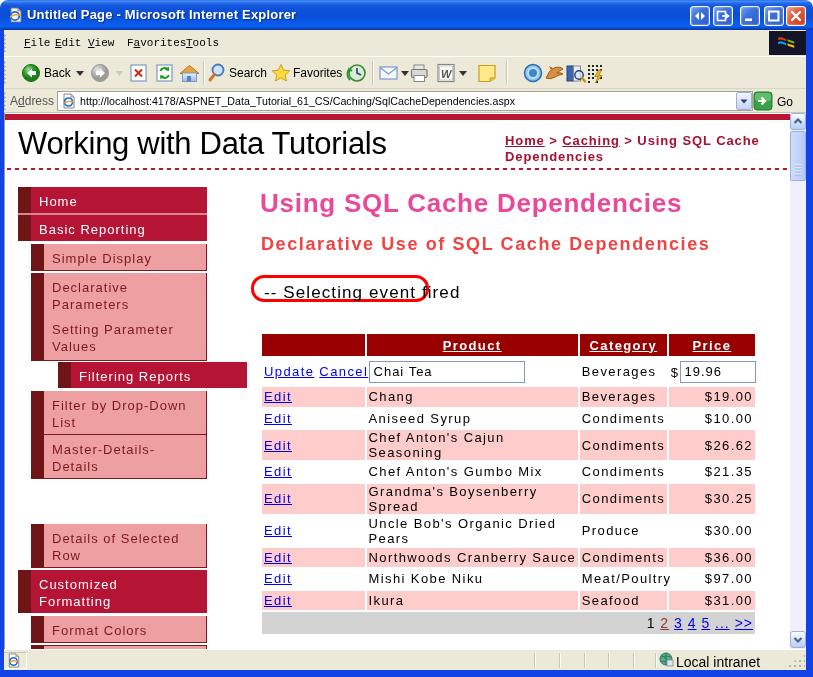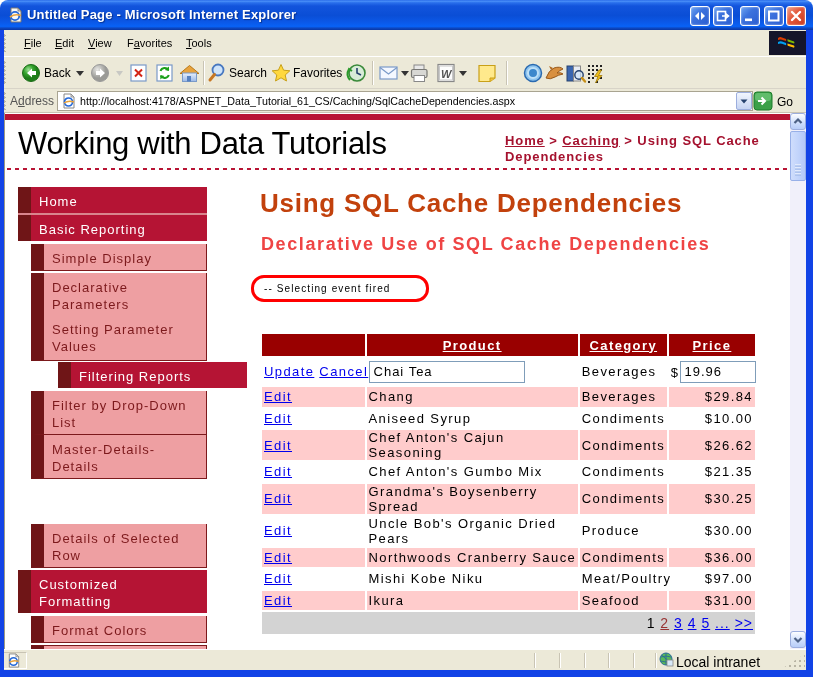--- a/index.html
+++ b/index.html
@@ -12,21 +12,21 @@
   background:linear-gradient(180deg,#2668e8 0%,#4a90f8 4%,#2a70ec 9%,#1254dc 20%,#0a4ed6 52%,#0b57e6 72%,#0862f6 88%,#0d47c0 94%,#0936a4 100%); }
 #tb-title { left:27px; top:7px; color:#fff; font-size:13px; font-weight:bold; letter-spacing:0.2px; text-shadow:1px 1px 1px rgba(0,20,80,.55); white-space:nowrap; }
 .wbtn { top:6px; width:20px; height:20px; border-radius:3px; border:1px solid #fff;
   background:linear-gradient(135deg,#6ea5f2 0%,#3d72dd 40%,#2a5cd0 100%); box-shadow:inset 0 0 2px rgba(255,255,255,.7); }
 .wbtn svg { position:absolute; left:0; top:0; }
 #btnx { background:linear-gradient(135deg,#f0a088 0%,#e2573a 45%,#c83a1e 100%); }
 
 
 .beige { background:#ece9d8; }
 #menubar { left:0; top:30px; width:813px; height:26px; }
-.menuitem { position:absolute; top:37px; font-size:11px; color:#000; }
+.menuitem { position:absolute; top:37px; font-size:11px; color:#000;font-family:Liberation Mono, monospace; }
 .menuitem u { text-decoration:underline; }
 #throbber { left:769px; top:31px; width:37px; height:24px; background:#101020; }
 #toolbar { left:0; top:56px; width:813px; height:33px; border-top:1px solid #fff; border-bottom:1px solid #d8d4c8; }
 #addrbar { left:0; top:89px; width:813px; height:24px; border-bottom:1px solid #c9c4b4; }
 .grip { position:absolute; width:3px; background-image:radial-gradient(circle at 1.5px 1.5px,#b8b4a4 1px,transparent 1.2px); background-size:3px 4px; }
 
 
 #addrlabel { left:10px; top:94px; font-size:12px; color:#555; }
 #addrinput { left:57px; top:91px; width:696px; height:20px; background:#fff; border:1px solid #a9a491; }
 #addrtext { left:80px; top:95px; font-size:10.7px; white-space:nowrap; }
@@ -39,24 +39,24 @@
 #h1 { position:absolute; left:13px; top:13px; font-size:31px; color:#000; letter-spacing:-0.3px; }
 #crumb { position:absolute; left:500px; top:20px; width:256px; font-size:13px; font-weight:bold; color:#a5112e; letter-spacing:0.9px; line-height:16px; }
 #crumb a { color:#a5112e; }
 #dashline { position:absolute; left:2px; top:55px; width:780px; height:2px; background:repeating-linear-gradient(90deg,#b81535 0 4px,transparent 4px 8px); }
 
 
 .m1,.m2 { position:absolute; color:#fff; background:#b51434; border-left:13px solid #6f1517; font-size:13px; letter-spacing:1px; line-height:17px; padding:6px 2px 3px 8px; width:189px; }
 .m2 { background:#ee9fa2; color:#7c191c; border-right:1px solid #7c191c; border-bottom:1px solid #7c191c; width:176px; }
 
 
-#h2 { position:absolute; left:255px; top:75px; font-size:26px; font-weight:bold; color:#c2410c; letter-spacing:0.75px; }
+#h2 { position:absolute; left:255px; top:75px; font-size:26px; font-weight:bold; color:#ec4899; letter-spacing:0.75px; }
 #h3 { position:absolute; left:256px; top:121px; font-size:18px; font-weight:bold; color:#ef4444; letter-spacing:1.6px; }
 #oval { position:absolute; left:246px; top:162px; width:178px; height:27px; border:3px solid #f00; border-radius:13px; }
-#seltext { position:absolute; left:259px; top:170px; font-size:10px; letter-spacing:1.1px; color:#000; }
+#seltext { position:absolute; left:259px; top:170px; font-size:17px; letter-spacing:1.1px; color:#000; }
 
 
 #grid { position:absolute; left:255px; top:202px; border-collapse:separate; border-spacing:2px; font-size:13px; table-layout:fixed; width:497px;margin-top:17px; }
 #grid td { padding:0 2px; letter-spacing:1.4px; white-space:nowrap; }
 #grid .hdr td { background:#990000; color:#fff; font-weight:bold; text-align:center; height:22px; }
 #grid .hdr a { color:#fff; }
 #grid .pink td { background:#ffcccc; }
 #grid .pager td { background:#d3d3d3; text-align:right; font-size:14px; height:22px; letter-spacing:1px; }
 #grid a { color:#0000ee; }
 .price { text-align:right; }
@@ -317,21 +317,21 @@
       <tr style="height:27px;">
         <td><a href="#">Update</a> <a href="#">Cancel</a></td>
         <td><input class="tx" style="width: 156px;" value="Chai Tea"></td>
         <td>Beverages</td>
         <td>$<input class="tx" style="width: 76px;" value="19.96"></td>
       </tr>
       <tr class="pink" style="height:19.5px;">
             <td><a href="#">Edit</a></td>
             <td>Chang</td>
             <td>Beverages</td>
-            <td class="price">$29.84</td>
+            <td class="price">$19.00</td>
           </tr>
       <tr style="height:19.5px;">
             <td><a href="#">Edit</a></td>
             <td>Aniseed Syrup</td>
             <td>Condiments</td>
             <td class="price">$10.00</td>
           </tr>
       <tr class="pink" style="height:30px;">
             <td><a href="#">Edit</a></td>
             <td>Chef Anton's Cajun<br>Seasoning</td>

